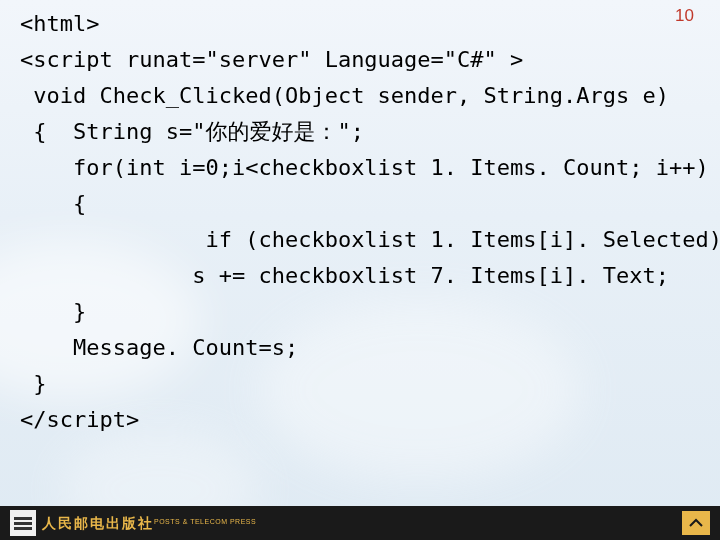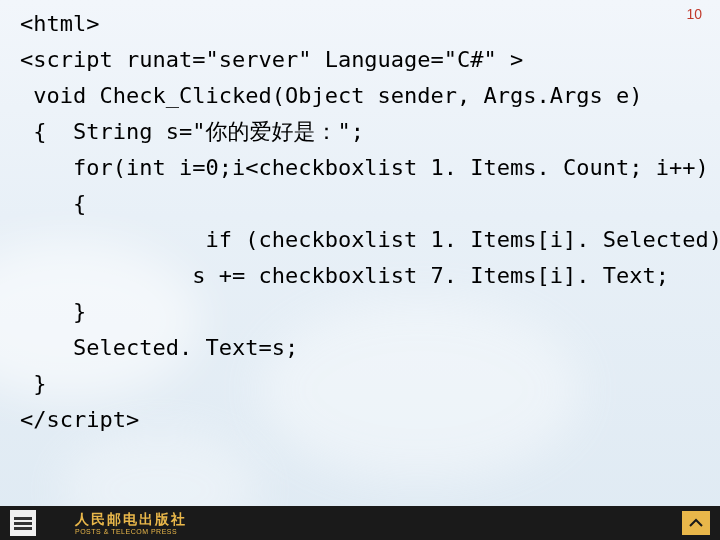--- a/index.html
+++ b/index.html
@@ -24,23 +24,23 @@
     filter: blur(22px);
     pointer-events: none;
   }
   .cloud.c1 { width: 260px; height: 160px; left: -60px; top: 240px; }
   .cloud.c2 { width: 320px; height: 180px; left: 260px; top: 300px; opacity:0.7; }
   .cloud.c3 { width: 200px; height: 120px; left: 60px; top: 430px; opacity:0.6; }
 
   .page-num {
     position: absolute;
     top: 6px;
-    right: 18px;
+    right: 26px;
     color: #c0392b;
-    font-size: 14px;
+    font-size: 17px;
     font-family: Arial, sans-serif;
   }
 
   .code {
     position: absolute;
     left: 20px;
     top: 6px;
     right: 60px;
     font-family: "SimHei", "MS Gothic", Consolas, monospace;
     font-size: 22px;
@@ -72,24 +72,22 @@
     height: 26px;
     background: #f0f0f0;
     display: flex;
     flex-direction: column;
     justify-content: center;
     align-items: center;
   }
   .pub-square .bar { width: 18px; height: 3px; background: #333; margin:1px 0; }
   .pub-text {
     display: flex;
-    flex-direction: column;
     line-height: 1;
     color: #e9b74a;
-    margin-left: 33px;
   }
   .pub-cn {
     font-size: 14px;
     letter-spacing: 2px;
     font-weight: bold;
   }
   .pub-en {
     font-size: 7px;
     letter-spacing: 0.5px;
     color: #e9b74a;
@@ -111,28 +109,28 @@
 <div class="slide">
 
   <div class="cloud c1"></div>
   <div class="cloud c2"></div>
   <div class="cloud c3"></div>
 
   <div class="page-num">10</div>
 
   <div class="code"><span>&lt;html&gt;</span>
 <span>&lt;script runat="server" Language="C#" &gt;</span>
-<span> void Check_Clicked(Object sender, Args.Args e)</span>
+<span> void Check_Clicked(Object sender, String.Args e)</span>
 <span> {  String s="你的爱好是：";</span>
 <span>    for(int i=0;i&lt;checkboxlist 1. Items. Count; i++)</span>
 <span>    {</span>
 <span>              if (checkboxlist 1. Items[i]. Selected)</span>
 <span>             s += checkboxlist 7. Items[i]. Text;</span>
 <span>    }</span>
-<span>    Selected. Text=s;</span>
+<span>    Message. Count=s;</span>
 <span> }</span>
 <span><span>&lt;</span><span>/</span><span>script&gt;</span></span></div>
 
   <div class="footer">
     <div class="pub">
       <div class="pub-square">
         <div class="bar"></div>
           <div class="bar"></div>
           <div class="bar"></div>
       </div>

